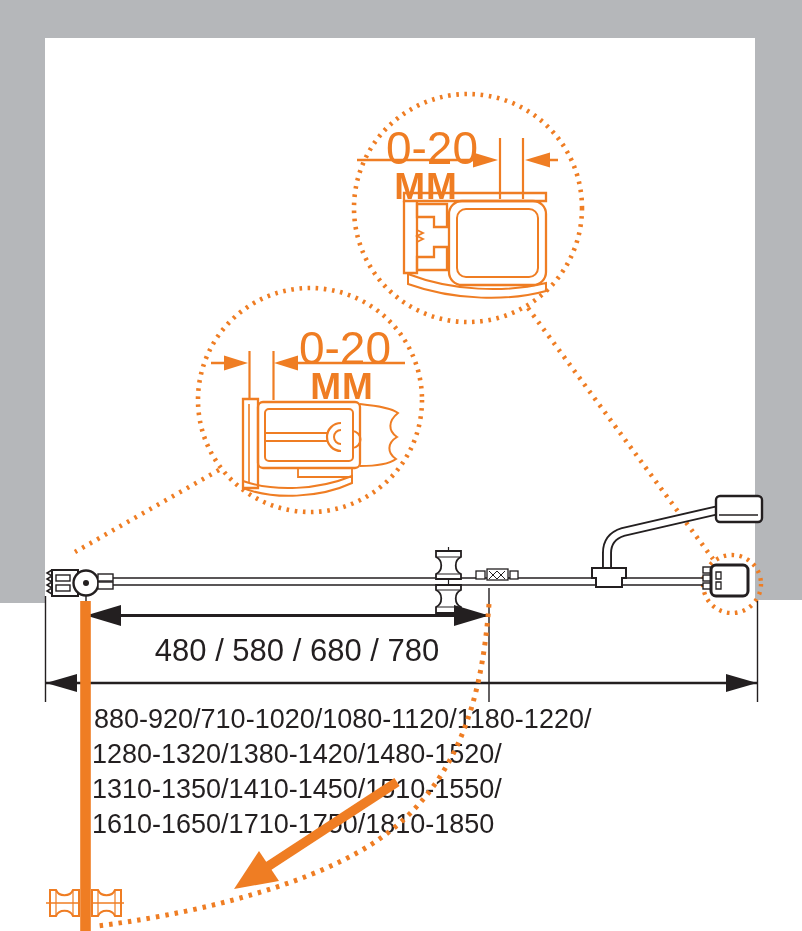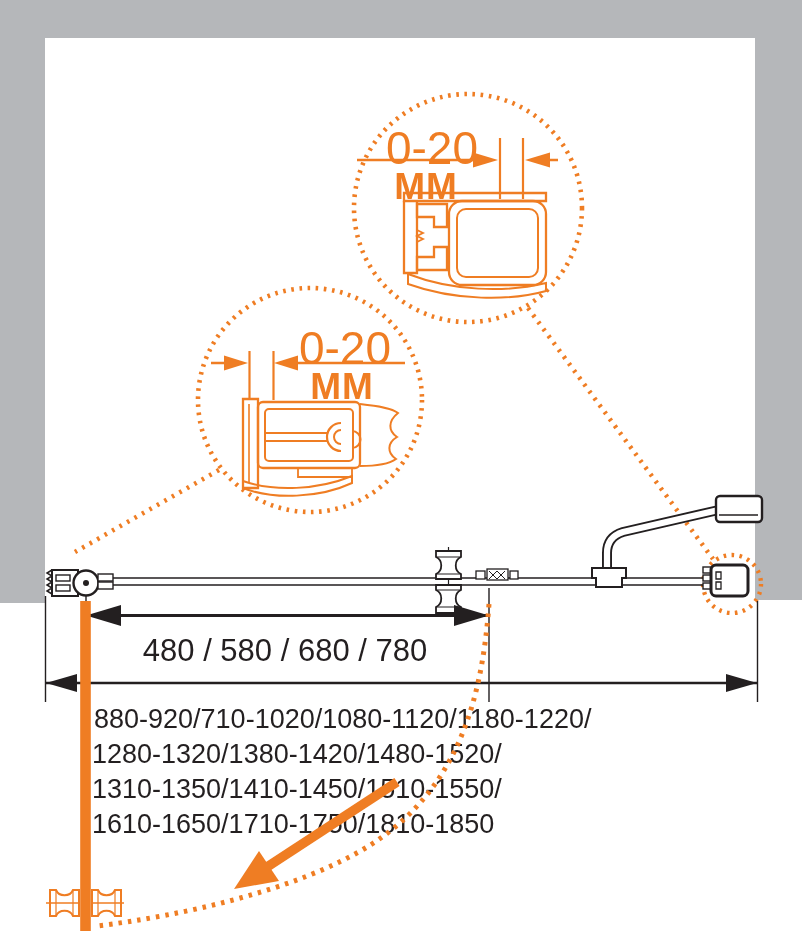--- a/index.html
+++ b/index.html
@@ -36,21 +36,21 @@
 
   <div class="wall wall-top"></div>
   <div class="wall wall-left"></div>
   <div class="wall wall-right"></div>
 
   <div class="txt callout-val" style="left:370px;top:121px;">0-20</div>
   <div class="txt callout-unit" style="left:364px;top:166px;">ММ</div>
   <div class="txt callout-val" style="left:283px;top:321px;">0-20</div>
   <div class="txt callout-unit" style="left:280px;top:366px;">ММ</div>
 
-  <div class="txt dim-label" style="left:105px;top:633px;">480 / 580 / 680 / 780</div>
+  <div class="txt dim-label" style="left:117px;top:633px;">480 / 580 / 680 / 780</div>
 
   <div class="txt range-line" style="left:94px;top:702px;">880-920/710-1020/1080-1120/1180-1220/</div>
   <div class="txt range-line" style="left:92px;top:737px;">1280-1320/1380-1420/1480-1520/</div>
   <div class="txt range-line" style="left:92px;top:772px;">1310-1350/1410-1450/1510-1550/</div>
   <div class="txt range-line" style="left:92px;top:807px;">1610-1650/1710-1750/1810-1850</div>
 
   <svg class="overlay" width="802" height="931" viewBox="0 0 802 931">
 
     <g>
       <circle class="ol" cx="468" cy="208" r="114" stroke-width="4.6" stroke-dasharray="2.6 5.6"></circle>

